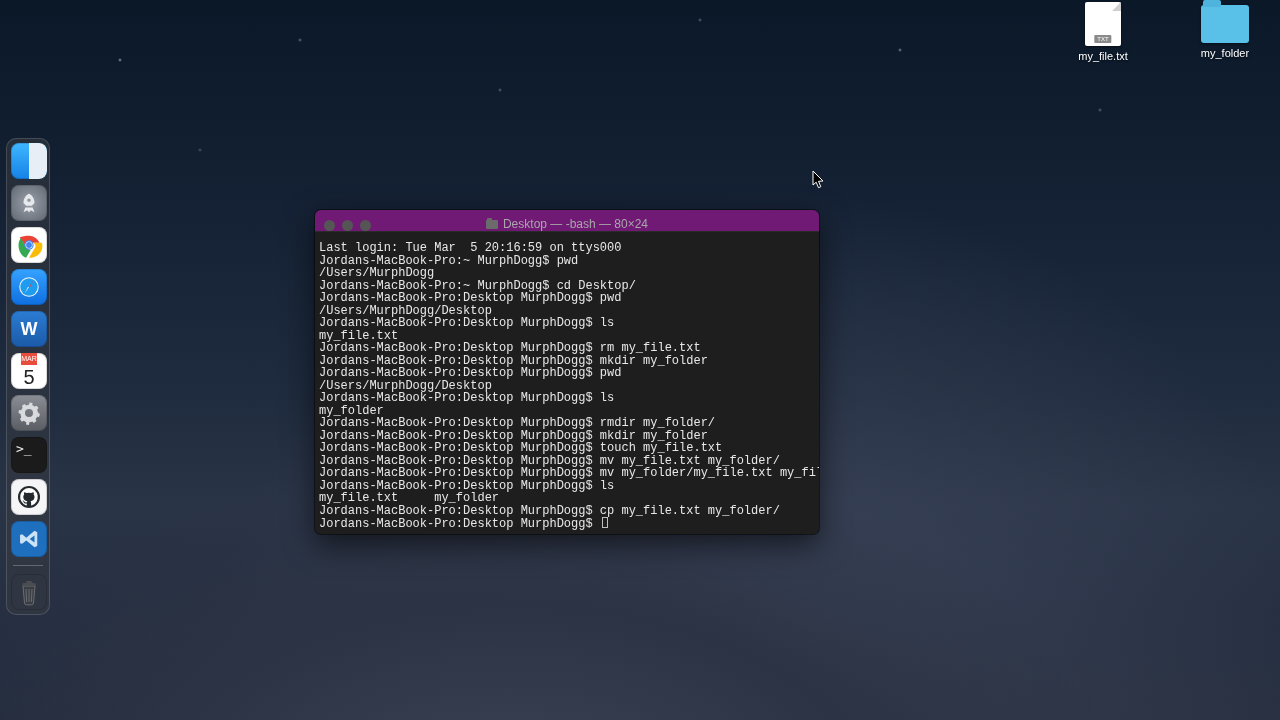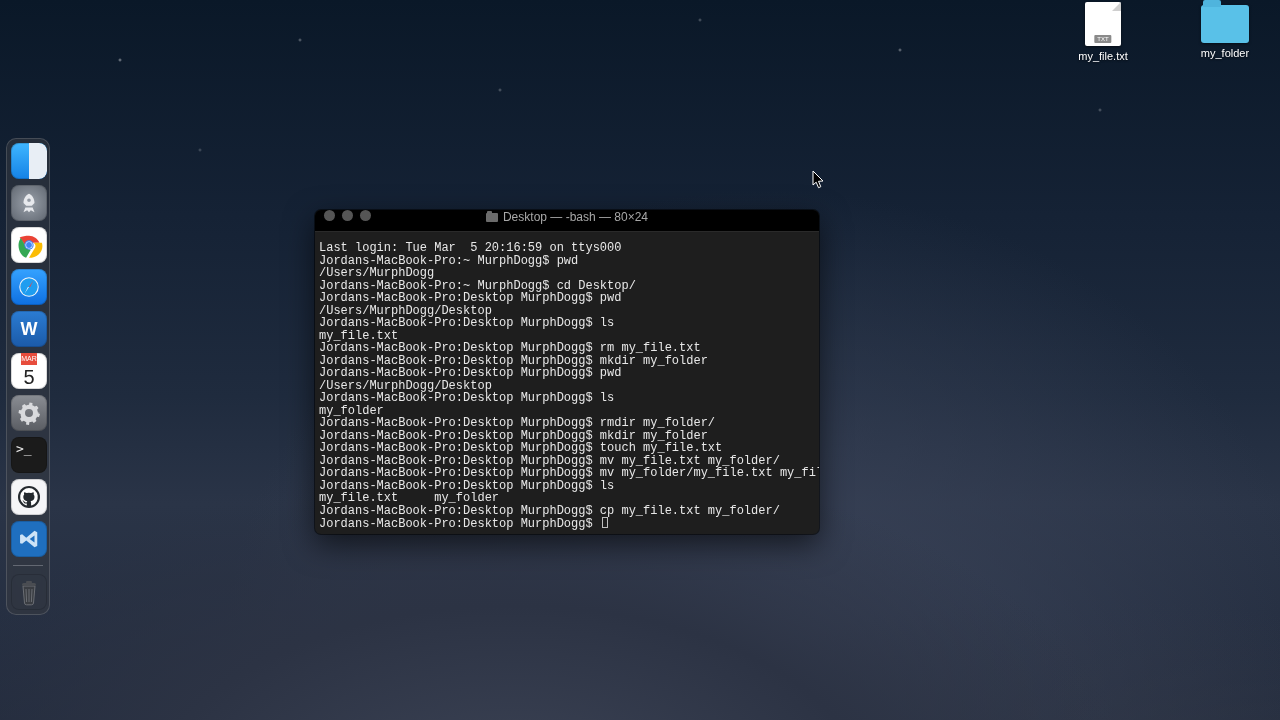--- a/index.html
+++ b/index.html
@@ -77,22 +77,22 @@
   .folder::before { content:""; position:absolute; top:-5px; left:2px; width:18px; height:7px; background:#4fb4dd; border-radius:2px 2px 0 0; }
 
   
   .term-window {
     position: absolute; left: 315px; top: 210px; width: 504px; height: 324px;
     background: #1e1e1e; border-radius: 6px;
     box-shadow: 0 10px 30px rgba(0,0,0,0.6), 0 0 0 1px rgba(0,0,0,0.5);
     display: flex; flex-direction: column; overflow: hidden;
   }
   .term-titlebar {
-    height: 22px; background: #000000;
-    display: flex; align-items: flex-start; position: relative;
+    height: 22px; background: #701a75;
+    display: flex; align-items: flex-end; position: relative;
     border-bottom: 1px solid #2a2a2a;
   }
   .traffic { display: flex; gap: 7px; padding-left: 9px; }
   .tl { width: 11px; height: 11px; border-radius: 50%; background: #555; }
   .term-title { position:absolute; left:0; right:0; text-align:center; font-size:12px; color:#a8a8a8; display:flex; align-items:center; justify-content:center; gap:5px; pointer-events:none; }
   .folder-glyph { width:12px; height:9px; background:#6b6b6b; border-radius:1px; position:relative; display:inline-block; }
   .folder-glyph::before { content:""; position:absolute; top:-2px; left:1px; width:5px; height:3px; background:#6b6b6b; border-radius:1px 1px 0 0; }
   .term-body {
     flex: 1; padding: 2px 4px;
     font-family: Liberation Mono, monospace;

